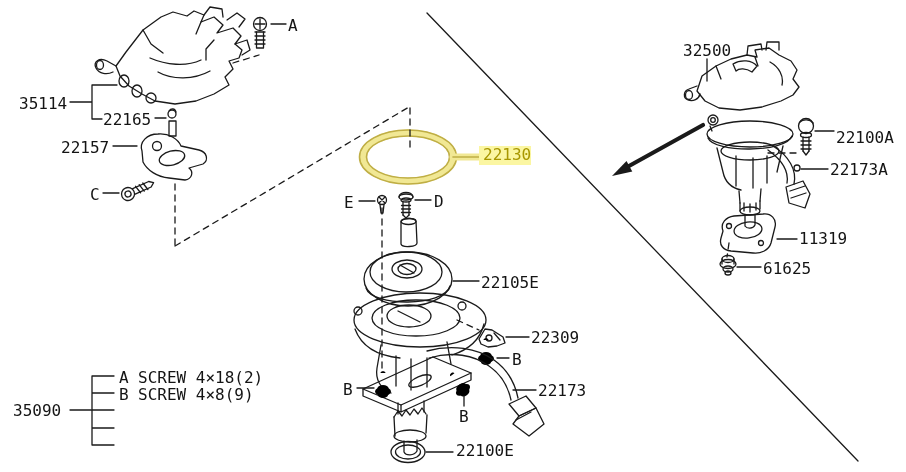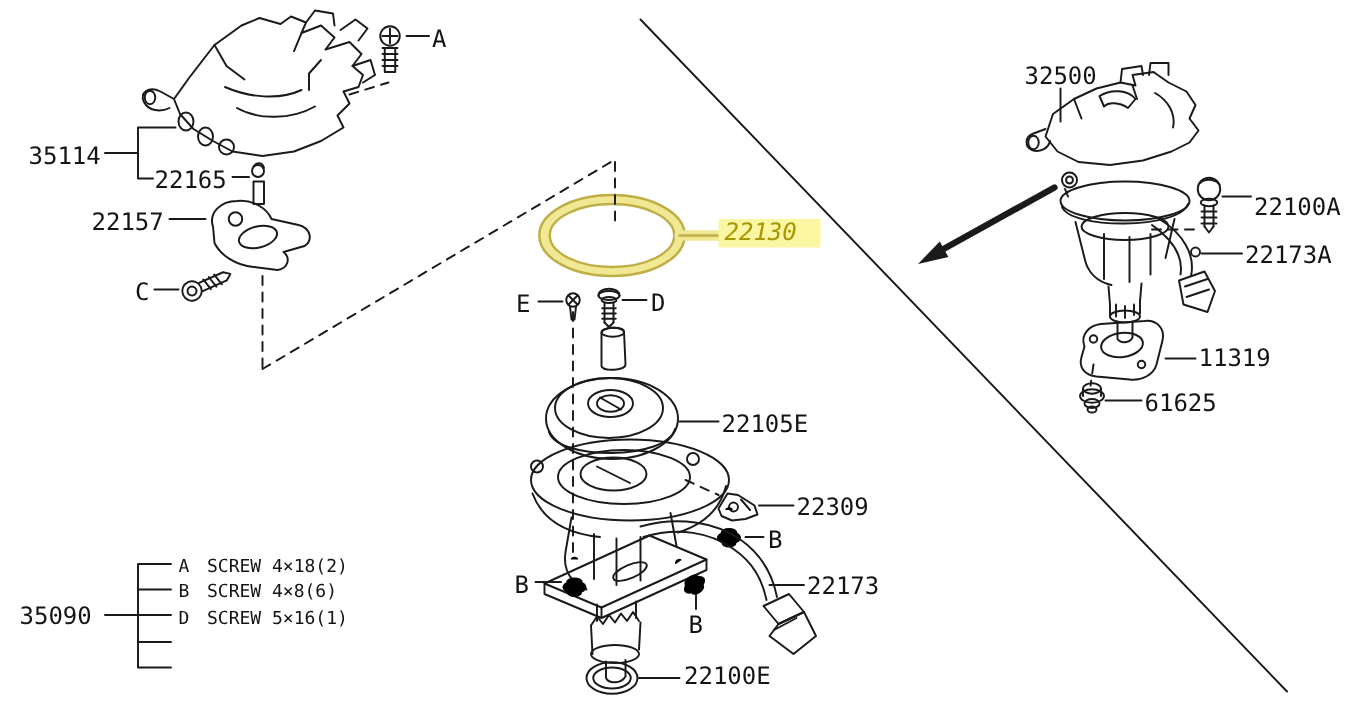--- a/index.html
+++ b/index.html
@@ -12,23 +12,23 @@
       stroke-linecap:round;stroke-linejoin:round;}
   .art .dash{stroke-dasharray:6 5;}
   .art .thick{stroke-width:4.2;}
   .art .fill{fill:var(--line,#1a1a1a);stroke:none;}
   .art .band{stroke:var(--hl-band,#F1E894);stroke-width:7;}
   .art .edge{stroke:var(--hl-edge,#BFAE45);stroke-width:1.6;}
   
   .label{position:absolute;font-size:16px;line-height:15px;color:#141414;
          white-space:nowrap;letter-spacing:0;}
   .hl{background:var(--hl-bg,#FBF6A2);color:var(--hl-fg,#A89700);
-      padding:2px 16px 3px 4px;line-height:14px;font-style:italic;}
+      padding:2px 0 3px 4px;line-height:14px;}
   .legend{position:absolute;left:119px;top:369px;}
-  .legend-row{height:17.25px;line-height:17.25px;font-size:12px;color:#141414;white-space:pre;}
+  .legend-row{height:17.25px;line-height:17.25px;font-size:16px;color:#141414;white-space:pre;}
   .legend-row .k{display:inline-block;width:19px;}
 </style>
 </head>
 <body>
 
 <div class="stage">
 
 <svg width="906" height="472" viewBox="0 0 906 472">
   <defs>
     <g id="boltB">
@@ -285,17 +285,16 @@
 <div class="label" style="left:683px;top:43px">32500</div>
 <div class="label" style="left:836px;top:130px">22100A</div>
 <div class="label" style="left:830px;top:162px">22173A</div>
 <div class="label" style="left:799px;top:231px">11319</div>
 <div class="label" style="left:763px;top:261px">61625</div>
 
 <div class="label" style="left:13px;top:403px">35090</div>
 
 <div class="legend">
   <div class="legend-row"><span class="k">A</span><span>SCREW 4×18(2)</span></div>
-  <div class="legend-row"><span class="k">B</span><span>SCREW 4×8(6)</span></div>
-  <div class="legend-row"><span class="k">D</span><span>SCREW 5×16(1)</span></div>
+  <div class="legend-row"><span class="k">B</span><span>SCREW 4×8(9)</span></div>
 </div>
 
 </div>
 
 </body></html>

